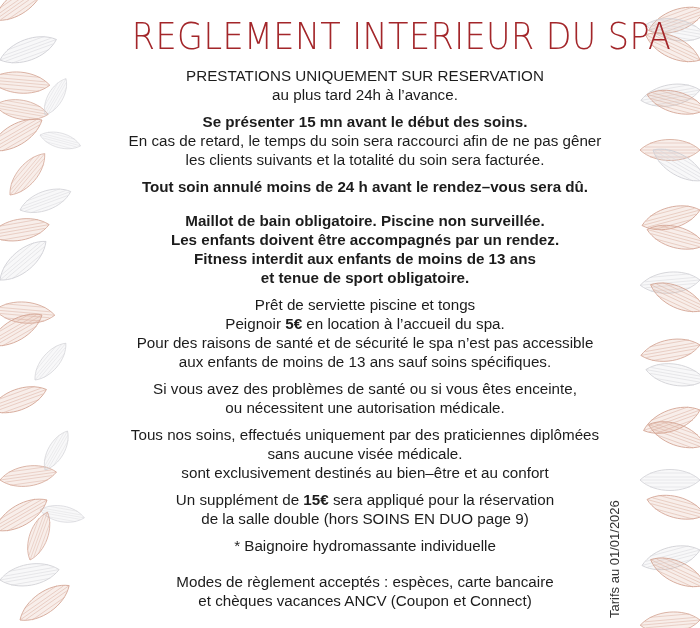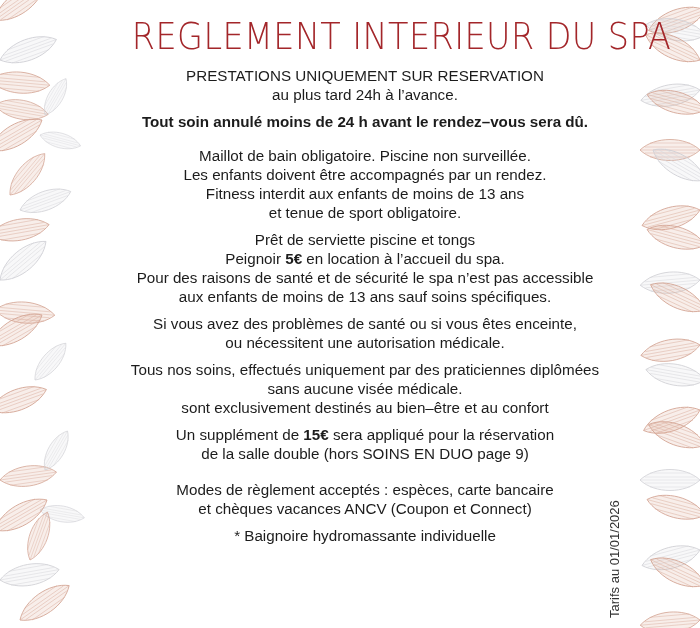--- a/index.html
+++ b/index.html
@@ -19,21 +19,21 @@
       color: #a3262a; font-weight: normal;
       font-family: "DejaVu Sans", sans-serif; transform: scaleX(0.88);
       transform-origin: center; white-space: nowrap; font-weight: 300;
     }
     .content {
       position: absolute; top: 66px; left: 100px; width: 530px;
       text-align: center; font-size: 15.2px; line-height: 19px;
     }
     .para { margin: 0 0 8px 0; }
     .para p { margin: 0; }
-    .gap-lg { margin-top: 15px; }
+    .gap-lg { margin-top: 15px; font-weight: bold; }
     .gap-xl { margin-top: 17px; }
     .b { font-weight: bold; }
     .tarifs {
       position: absolute; left: 607px; top: 618px;
       transform: rotate(-90deg); transform-origin: left top;
       font-size: 13px; color: #333; white-space: nowrap;
     }
   </style>
 </head>
 <body>
@@ -110,20 +110,25 @@
 
   <div class="title">REGLEMENT INTERIEUR DU SPA</div>
 
   <div class="content">
 
     <div class="para">
       <p>PRESTATIONS UNIQUEMENT SUR RESERVATION</p>
       <p>au plus tard 24h à l’avance.</p>
     </div>
 
+    <div class="para">
+      <p class="b">Se présenter 15 mn avant le début des soins.</p>
+      <p>En cas de retard, le temps du soin sera raccourci afin de ne pas gêner</p>
+      <p>les clients suivants et la totalité du soin sera facturée.</p>
+    </div>
 
     <div class="para">
       <p class="b">Tout soin annulé moins de 24 h avant le rendez–vous sera dû.</p>
     </div>
 
     <div class="para gap-lg">
       <p>Maillot de bain obligatoire. Piscine non surveillée.</p>
       <p>Les enfants doivent être accompagnés par un rendez.</p>
       <p>Fitness interdit aux enfants de moins de 13 ans</p>
       <p>et tenue de sport obligatoire.</p>
@@ -145,24 +150,24 @@
       <p>Tous nos soins, effectués uniquement par des praticiennes diplômées</p>
       <p>sans aucune visée médicale.</p>
       <p>sont exclusivement destinés au bien–être et au confort</p>
     </div>
 
     <div class="para">
       <p><span>Un supplément de </span><span class="b">15€</span><span> sera appliqué pour la réservation</span></p>
       <p>de la salle double (hors SOINS EN DUO page 9)</p>
     </div>
 
+    <div class="para">
+      <p>* Baignoire hydromassante individuelle</p>
+    </div>
+
     <div class="para gap-xl">
       <p>Modes de règlement acceptés : espèces, carte bancaire</p>
       <p>et chèques vacances ANCV (Coupon et Connect)</p>
-    </div>
-
-    <div class="para">
-      <p>* Baignoire hydromassante individuelle</p>
     </div>
   </div>
 
   <div class="tarifs">Tarifs au 01/01/2026</div>
 </div>
 
 </body></html>

